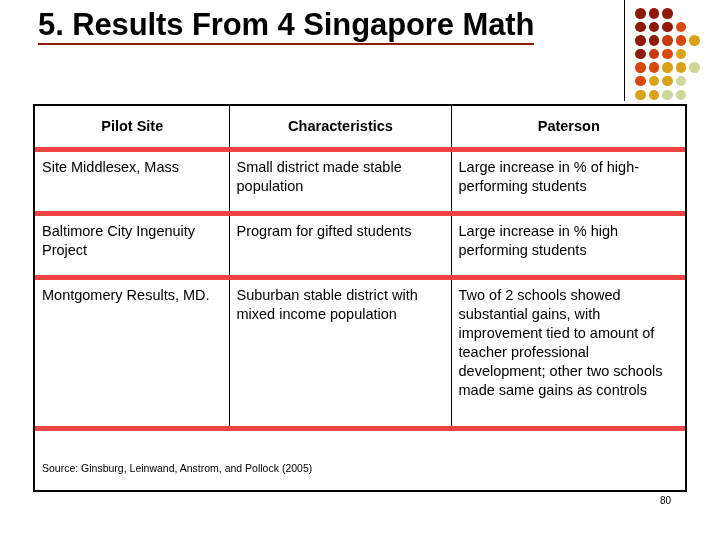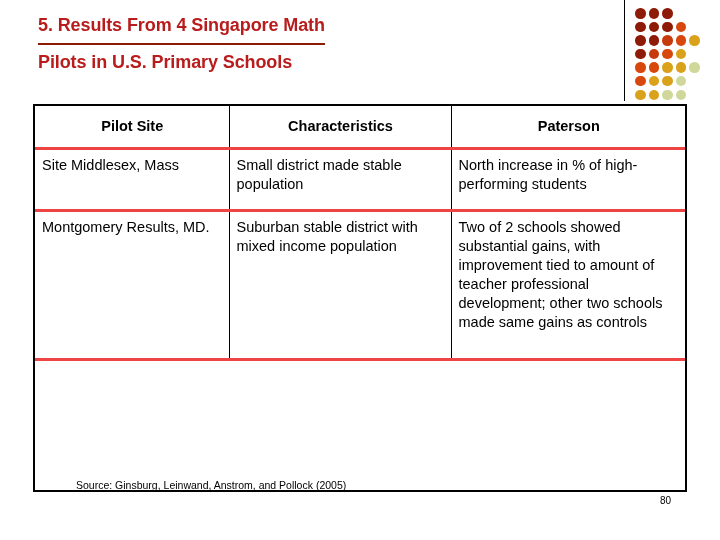--- a/index.html
+++ b/index.html
@@ -28,23 +28,23 @@
   
   .title-block {
     position: absolute;
     left: 38px;
     top: 8px;
     width: 565px;
   }
   .title-line {
     font-family: "Liberation Sans", sans-serif;
     font-weight: bold;
-    font-size: 18px;
+    font-size: 31px;
     line-height: 34px;
-    color: #b91c1c;
+    color: #000000;
     letter-spacing: -0.1px;
     white-space: nowrap;
   }
   .title-line.underlined {
     display: inline-block;
     border-bottom: 2px solid #8C1A06;
     padding-bottom: 1px;
   }
 
   
@@ -101,21 +101,21 @@
     width: 650px;
     margin: 0;
   }
   table.pilot-table col.c1 { width: 194px; }
   table.pilot-table col.c2 { width: 222px; }
   table.pilot-table col.c3 { width: 234px; }
 
   table.pilot-table th,
   table.pilot-table td {
     border-right: 1px solid #000000;
-    border-bottom: 3px solid #ef4444;
+    border-bottom: 5px solid #ef4444;
     vertical-align: top;
     text-align: left;
     padding: 6px 6px 7px 7px;
     font-family: "Liberation Sans", sans-serif;
     font-size: 14.5px;
     line-height: 19px;
     color: #000000;
     margin-top: 20px;
   }
   table.pilot-table th:last-child,
@@ -131,27 +131,26 @@
   }
   tr.r1 td { height: 46px; }
   tr.r2 td { height: 46px; }
   tr.r3 td { height: 133px; }
   tr.r4 td { height: 75px; }
 
   
   .source-note {
     position: absolute;
     left: 7px;
-    top: 373px;
+    top: 356px;
     font-family: "Liberation Sans", sans-serif;
     font-size: 10.5px;
     line-height: 13px;
     color: #000000;
     white-space: nowrap;
-    margin-left: 34px;
   }
 
   
   .page-number {
     position: absolute;
     left: 0;
     top: 494px;
     width: 720px;
     text-align: center;
     font-family: "Liberation Sans", sans-serif;
@@ -165,21 +164,20 @@
     top: 0;
   }
 </style>
 </head>
 <body>
 
 <div class="slide">
 
   <div class="title-block">
     <div class="title-line underlined">5. Results From 4 Singapore Math</div>
-    <div class="title-line">Pilots in U.S. Primary Schools</div>
   </div>
 
   <div class="deco">
     <div class="deco-rule"></div>
     <div class="deco-grid" id="deco-grid">
         <div class="deco-row"><span class="dot" style="background: rgb(142, 27, 7);"></span><span class="dot" style="background: rgb(142, 27, 7);"></span><span class="dot" style="background: rgb(142, 27, 7);"></span></div>
         <div class="deco-row"><span class="dot" style="background: rgb(142, 27, 7);"></span><span class="dot" style="background: rgb(142, 27, 7);"></span><span class="dot" style="background: rgb(142, 27, 7);"></span><span class="dot" style="background: rgb(216, 71, 13);"></span></div>
         <div class="deco-row"><span class="dot" style="background: rgb(142, 27, 7);"></span><span class="dot" style="background: rgb(142, 27, 7);"></span><span class="dot" style="background: rgb(198, 58, 11);"></span><span class="dot" style="background: rgb(216, 71, 13);"></span><span class="dot" style="background: rgb(217, 162, 26);"></span></div>
         <div class="deco-row"><span class="dot" style="background: rgb(142, 27, 7);"></span><span class="dot" style="background: rgb(198, 58, 11);"></span><span class="dot" style="background: rgb(216, 71, 13);"></span><span class="dot" style="background: rgb(217, 162, 26);"></span></div>
         <div class="deco-row"><span class="dot" style="background: rgb(216, 71, 13);"></span><span class="dot" style="background: rgb(216, 71, 13);"></span><span class="dot" style="background: rgb(217, 162, 26);"></span><span class="dot" style="background: rgb(217, 162, 26);"></span><span class="dot" style="background: rgb(207, 216, 154);"></span></div>
@@ -199,21 +197,26 @@
         <tr>
           <th>Pilot Site</th>
           <th>Characteristics</th>
           <th>Paterson</th>
         </tr>
       </thead>
       <tbody>
         <tr class="r1">
           <td>Site Middlesex, Mass</td>
           <td>Small district made stable population</td>
-          <td>North increase in % of high-performing students</td>
+          <td>Large increase in % of high-performing students</td>
+        </tr>
+        <tr class="r2">
+          <td>Baltimore City Ingenuity Project</td>
+          <td>Program for gifted students</td>
+          <td>Large increase in % high performing students</td>
         </tr>
         <tr class="r3">
           <td>Montgomery Results, MD.</td>
           <td>Suburban stable district with mixed income population</td>
           <td>Two of 2 schools showed substantial gains, with improvement  tied to amount of teacher professional development; other two schools made same gains as controls</td>
         </tr>
       </tbody>
     </table>
 
     <div class="source-note">Source: Ginsburg, Leinwand, Anstrom, and Pollock (2005)</div>

